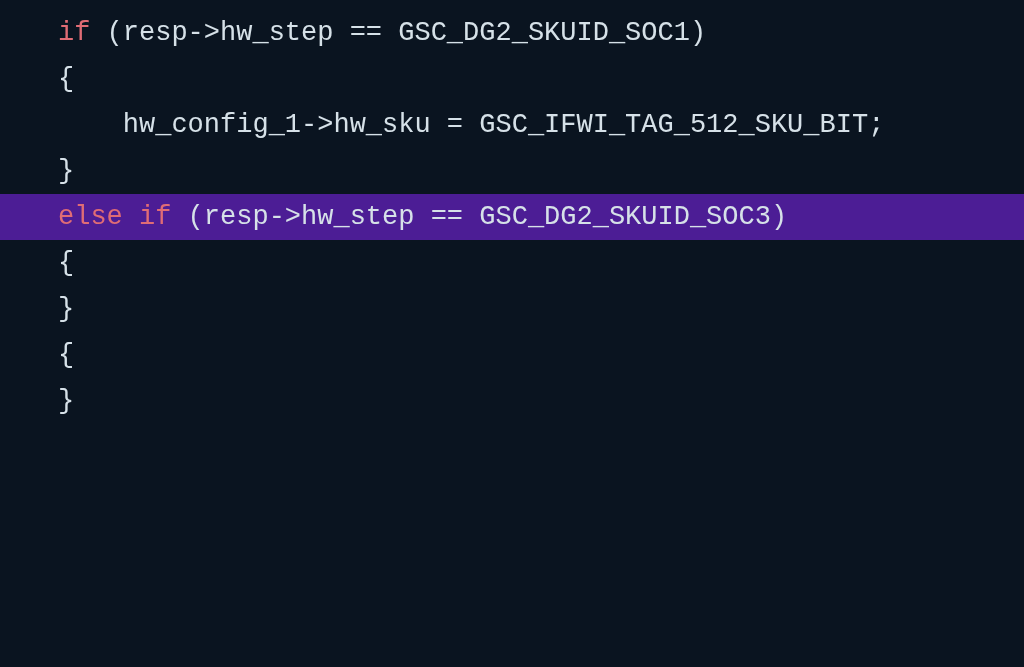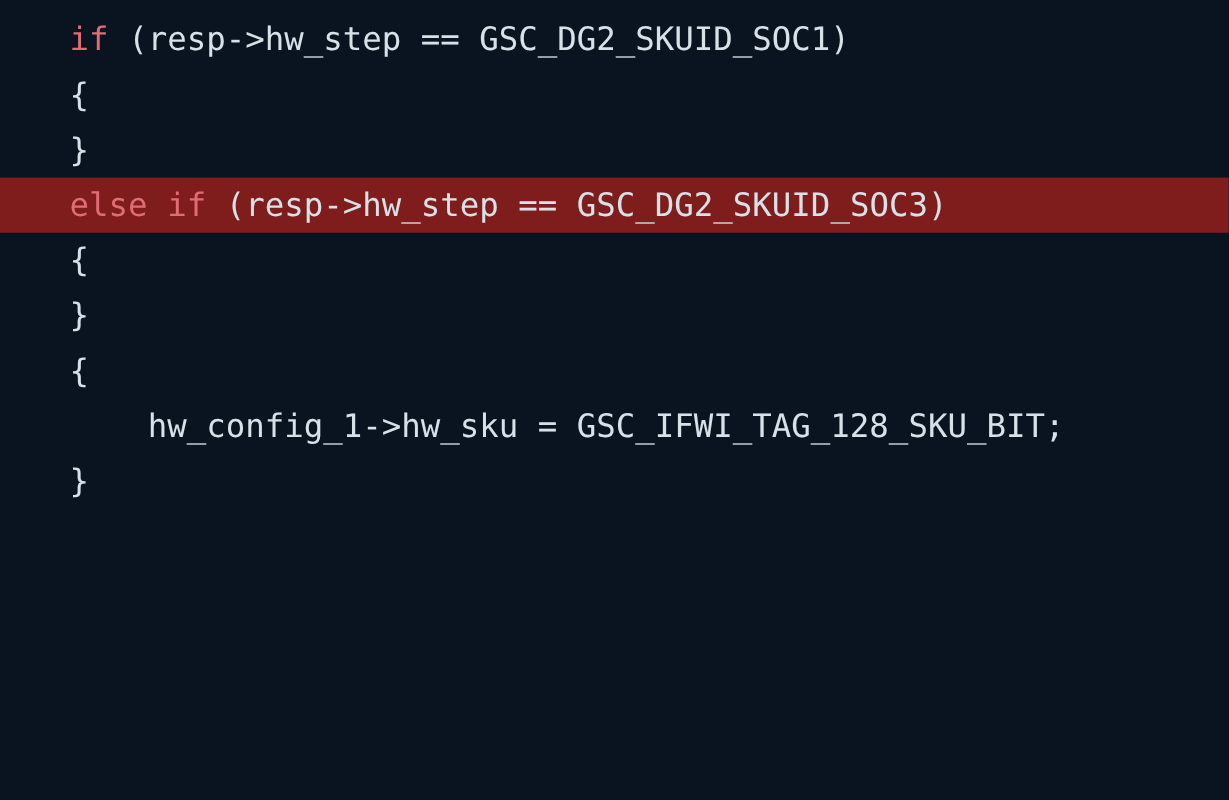--- a/index.html
+++ b/index.html
@@ -13,33 +13,34 @@
   }
   .editor {
     padding-top: 10px;
     font-size: 27px;
     line-height: 1.0;
   }
   .line {
     white-space: pre;
     color: #d6e1e8;
     padding: 9.5px 0 9.5px 58px;
+    font-family: Liberation Mono, monospace;
   }
   .line.highlight {
-    background: #7f1d1d;
+    background: #4c1d95;
   }
   .kw { color: #e06c75; }      
   .punc { color: #d6e1e8; }    
 </style>
 </head>
 <body>
 
 <div class="editor" id="editor">
     <div class="line"><span class="kw">if</span><span class="punc"> (resp-&gt;hw_step == GSC_DG2_SKUID_SOC1)</span></div>
     <div class="line"><span class="punc">{</span></div>
+    <div class="line"><span class="punc">    hw_config_1-&gt;hw_sku = GSC_IFWI_TAG_512_SKU_BIT;</span></div>
     <div class="line"><span class="punc">}</span></div>
     <div class="line highlight"><span class="kw">else</span><span class="punc"> </span><span class="kw">if</span><span class="punc"> (resp-&gt;hw_step == GSC_DG2_SKUID_SOC3)</span></div>
     <div class="line"><span class="punc">{</span></div>
     <div class="line"><span class="punc">}</span></div>
     <div class="line"><span class="punc">{</span></div>
-    <div class="line"><span class="punc">    hw_config_1-&gt;hw_sku = GSC_IFWI_TAG_128_SKU_BIT;</span></div>
     <div class="line"><span class="punc">}</span></div>
   </div>
 
 </body></html>

